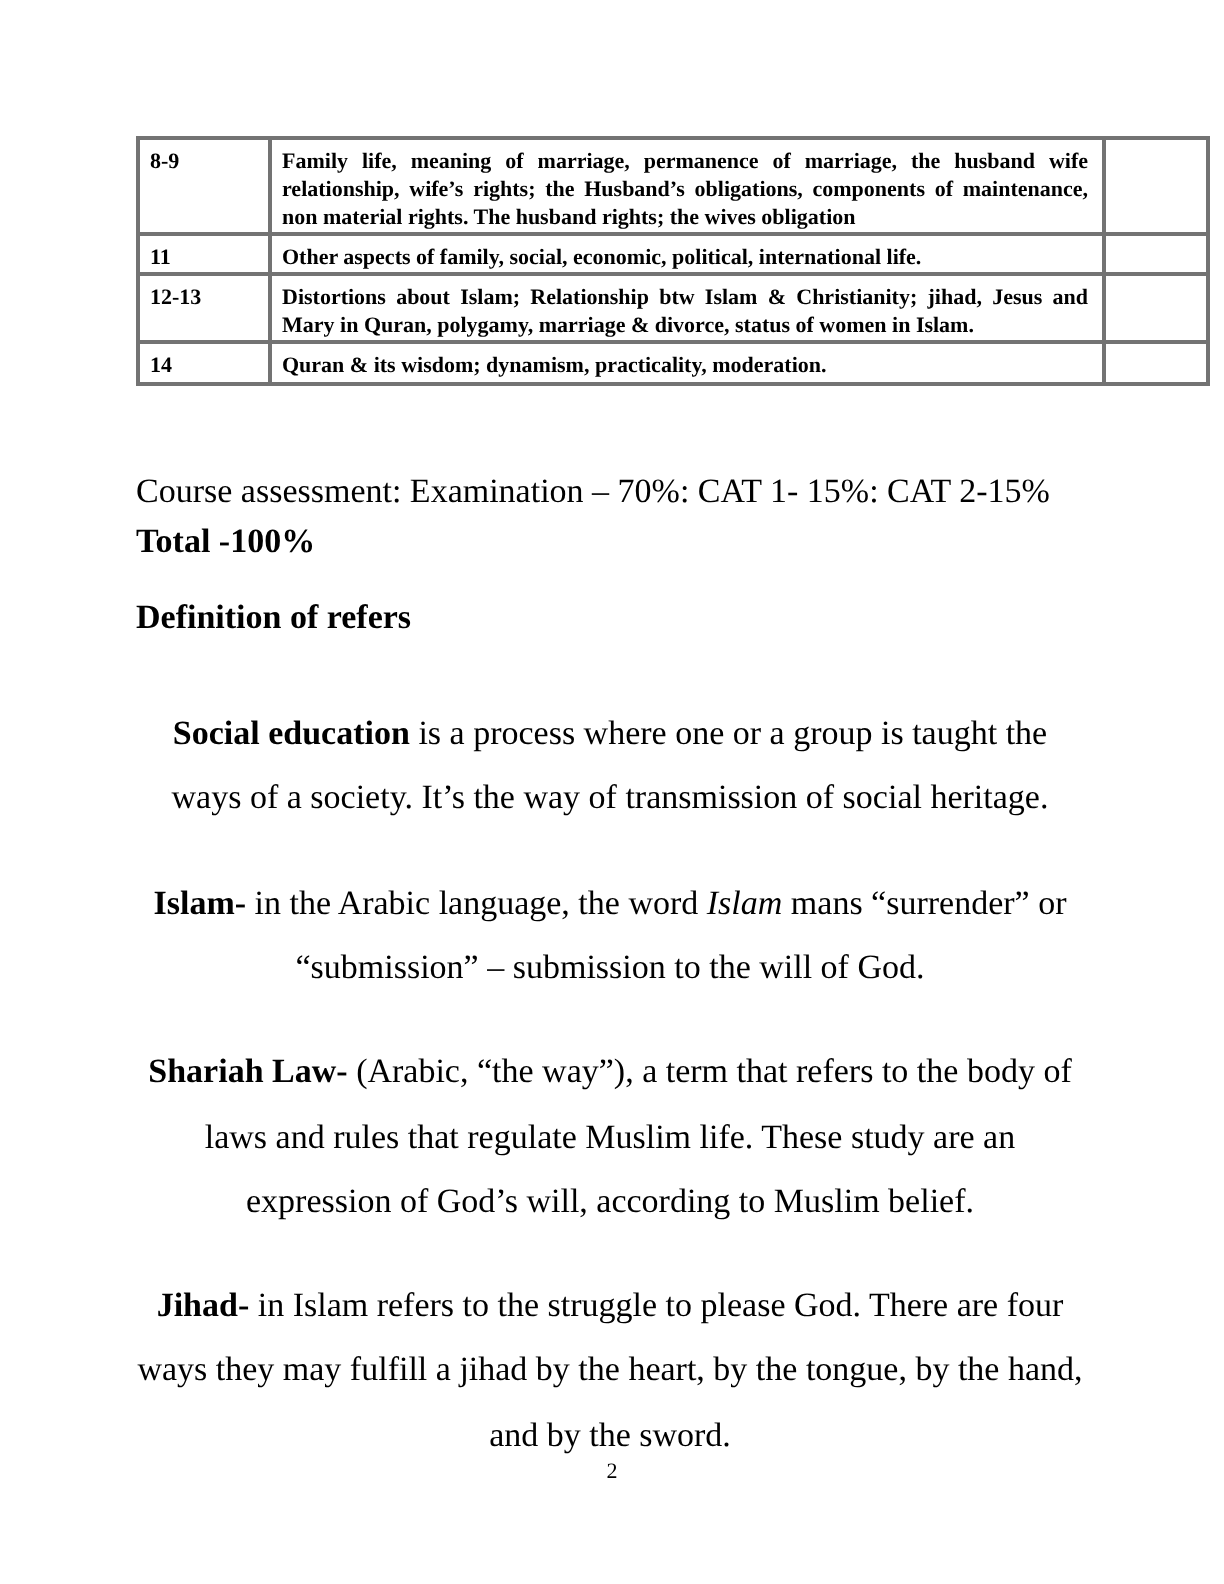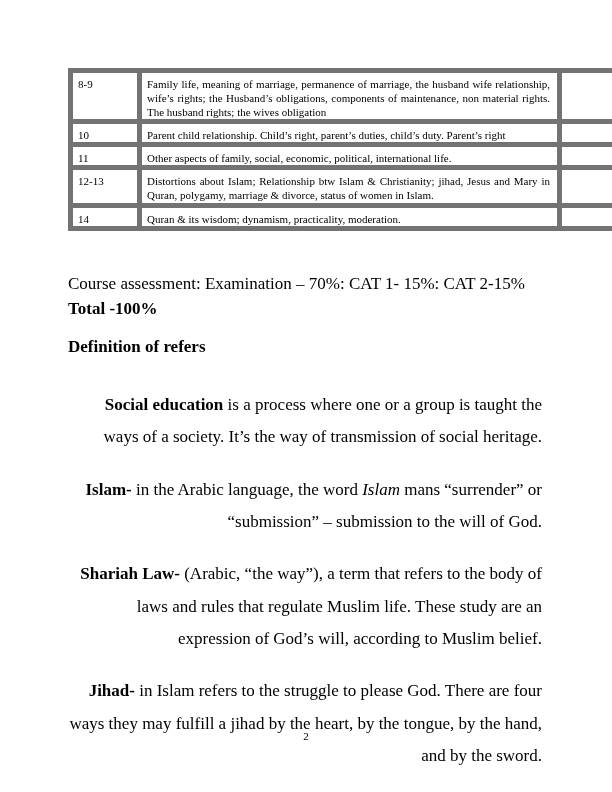--- a/index.html
+++ b/index.html
@@ -27,23 +27,24 @@
   
   table.course-table {
     border-collapse: collapse;
     table-layout: fixed;
     width: 508px;
     font-size: 11px;
     line-height: 1.28;
     margin-bottom: 40px;
   }
   table.course-table td {
-    border: 5px solid #737373;
+    border: 2px solid #737373;
     vertical-align: top;
     padding: 4px 7px 0 5px;
+    font-weight: bold;
   }
   td.week-cell  { width: 52px; }
   td.topic-cell { width: 403px; text-align: justify; }
   td.empty-cell { width: 38px; }
 
   
   .body-text {
     width: 474px;
     font-size: 17px;
   }
@@ -52,21 +53,21 @@
     line-height: 1.5;
   }
   p.def-heading {
     margin: 0 0 30px 0;
     font-weight: bold;
     line-height: 1.5;
   }
   p.definition {
     margin: 0 0 20px 0;
     line-height: 1.9;
-    text-align: right;
+    text-align: center;
   }
   .bold { font-weight: bold; }
   .italic { font-style: italic; margin-top: 28px; }
 
   
   .page-number {
     position: absolute;
     bottom: 50px;
     left: 0;
     width: 100%;
@@ -78,25 +79,20 @@
 <body>
 
 <div class="page">
   <div class="content">
 
     <table class="course-table">
       <tbody>
         <tr>
           <td class="week-cell">8-9</td>
           <td class="topic-cell">Family life, meaning of marriage, permanence of marriage, the husband wife relationship, wife’s rights; the Husband’s obligations, components of maintenance, non material rights. The husband rights; the wives obligation</td>
-          <td class="empty-cell"></td>
-        </tr>
-        <tr>
-          <td class="week-cell">10</td>
-          <td class="topic-cell">Parent child relationship. Child’s right, parent’s duties, child’s duty. Parent’s right</td>
           <td class="empty-cell"></td>
         </tr>
         <tr>
           <td class="week-cell">11</td>
           <td class="topic-cell">Other aspects of family, social, economic, political, international life.</td>
           <td class="empty-cell"></td>
         </tr>
         <tr>
           <td class="week-cell">12-13</td>
           <td class="topic-cell">Distortions about Islam; Relationship btw Islam &amp; Christianity; jihad, Jesus and Mary in Quran, polygamy, marriage &amp; divorce, status of women in Islam.</td>

